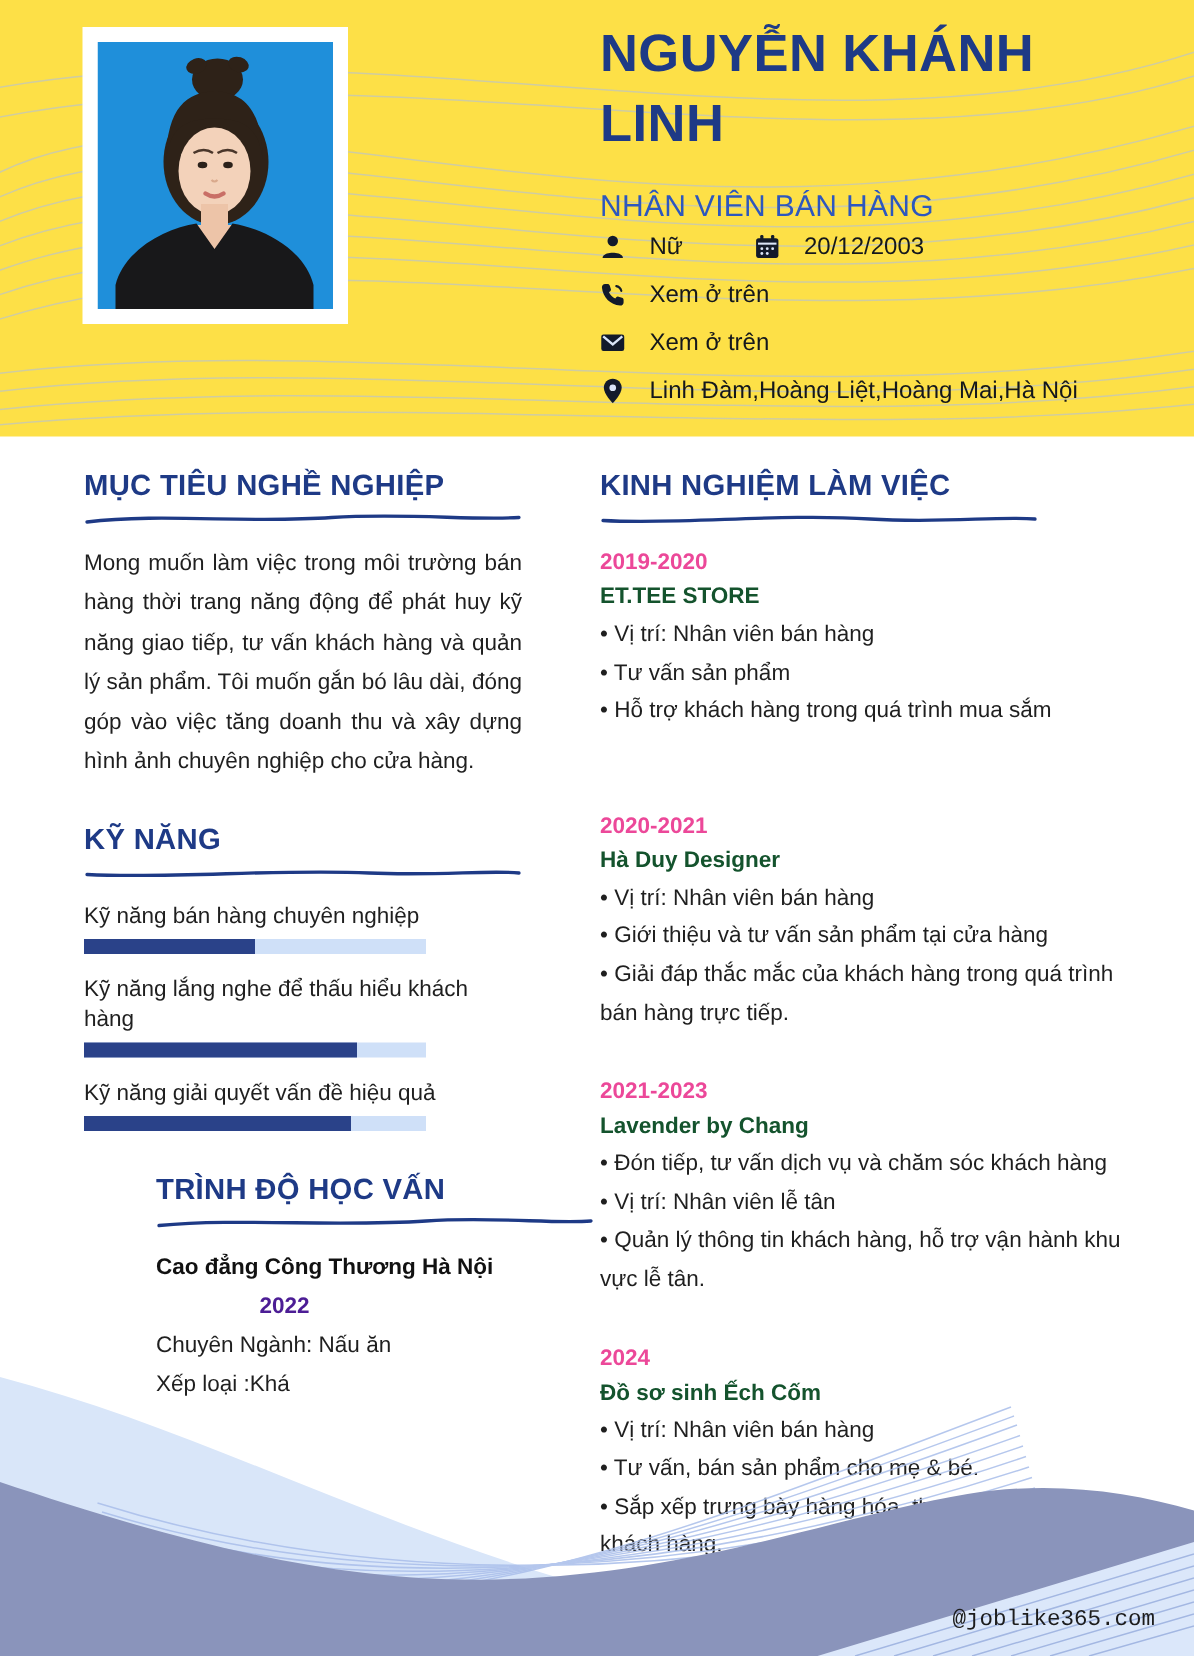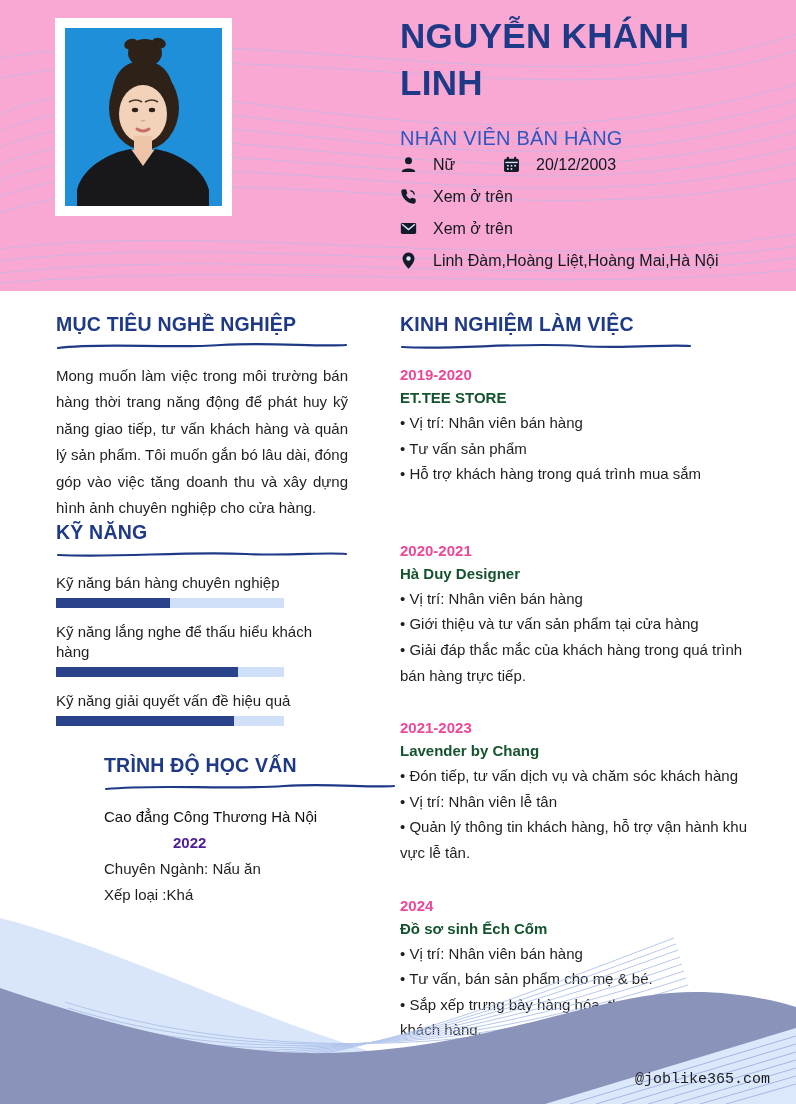--- a/index.html
+++ b/index.html
@@ -5,21 +5,21 @@
   * { margin:0; padding:0; box-sizing:border-box; }
   html,body { background:#e8e8e8; }
   .page {
     position:relative; width:796px; height:1104px; margin:0 auto;
     background:#ffffff; overflow:hidden;
     font-family:"Liberation Sans", sans-serif; color:#212121;
   }
   
   .header {
     position:absolute; left:0; top:0; width:796px; height:291px;
-    background:#f9a8d4; overflow:hidden;
+    background:#fde047; overflow:hidden;
   }
   .header-decor { position:absolute; left:0; top:0; }
   .photo-frame {
     position:absolute; left:55px; top:18px; width:177px; height:198px;
     background:#ffffff;
   }
   .photo-frame svg { position:absolute; left:10px; top:10px; }
   .name-block { position:absolute; left:400px; top:12px; width:340px; }
   .name {
     font-size:35px; line-height:47px; font-weight:bold; color:#1e3a86;
@@ -36,27 +36,27 @@
   .col-left  { position:absolute; left:56px;  top:313px; width:292px; }
   .col-right { position:absolute; left:400px; top:313px; width:360px; }
   .section-title {
     font-size:19.5px; font-weight:bold; color:#1e3a86; letter-spacing:.2px;
   }
   .underline { display:block; margin-top:5px; }
   .objective-text {
     margin-top:12px; font-size:15px; line-height:26.4px;
     text-align:justify; color:#1f1f1f;
   }
-  .skills-section { }
+  .skills-section { margin-top:28px; }
   .skill-item { margin-top:14px; }
   .skill-label { font-size:15px; color:#1f1f1f; line-height:20px; }
   .skill-track { margin-top:5px; width:228px; height:10px; background:#cfe0f8; }
   .skill-fill  { height:10px; background:#2a4289; width:50%; }
   .edu-section { margin-top:28px;margin-left:48px; }
-  .edu-school { margin-top:12px; font-size:15px; font-weight:normal; color:#111; line-height:26px; }
+  .edu-school { margin-top:12px; font-size:15px; font-weight:bold; color:#111; line-height:26px; }
   .edu-year   { font-size:15px; font-weight:bold; color:#4c1d95; line-height:26px; padding-left:69px; }
   .edu-line   { font-size:15px; color:#1f1f1f; line-height:26px; }
   .exp-entry { margin-top:28px; }
   .exp-entry.first { margin-top:12px; }
   .exp-entry.gap-big { margin-top:52px; }
   .exp-period  { font-size:15px; font-weight:bold; color:#ec4899; line-height:23px; }
   .exp-company { font-size:15px; font-weight:bold; color:#14532d; line-height:24px; }
   .exp-bullet  { font-size:15px; color:#1f1f1f; line-height:25.6px; }
   
   .bottom-waves { position:absolute; left:0; bottom:0; width:796px; height:204px; }

